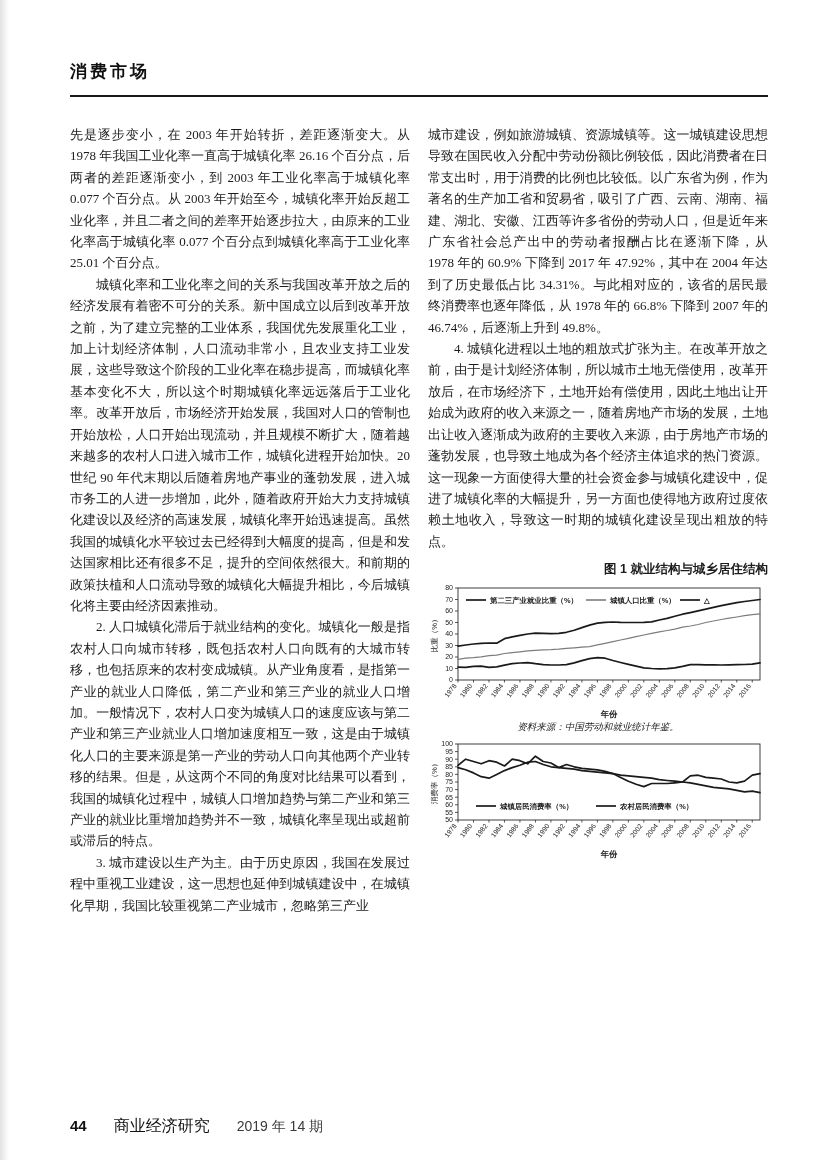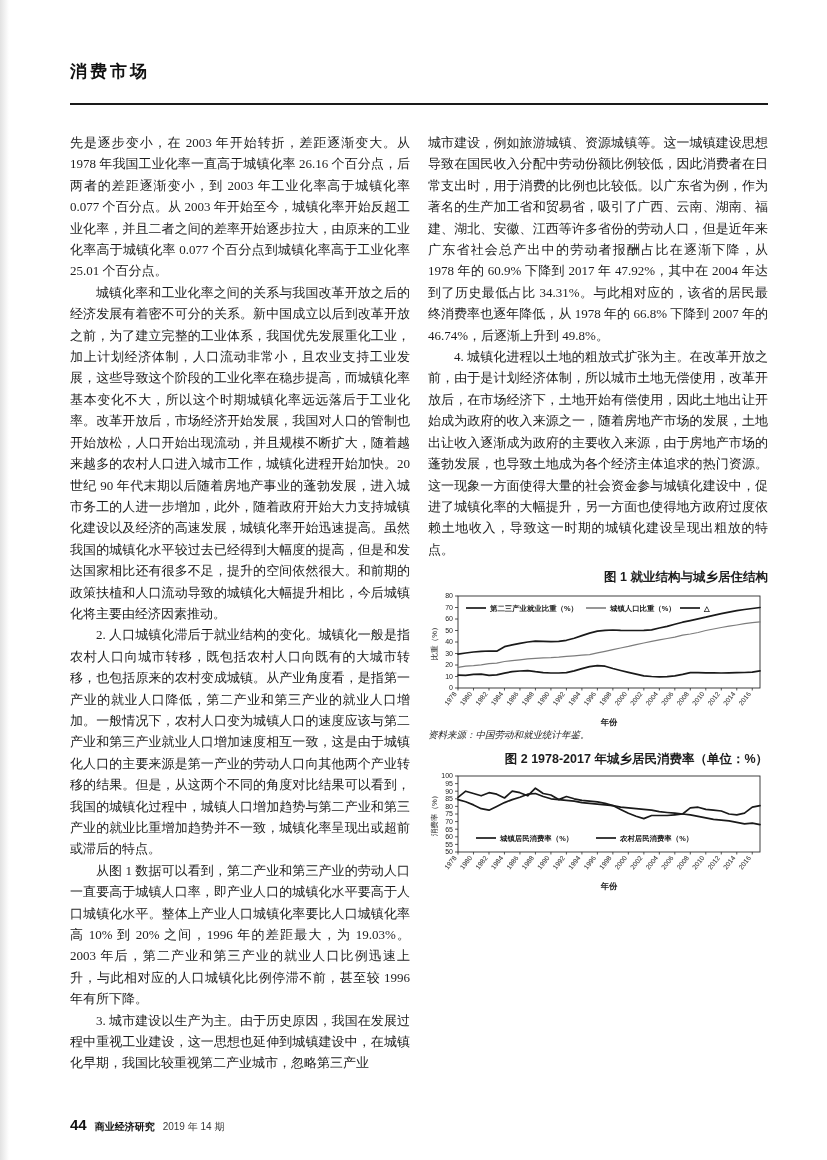--- a/index.html
+++ b/index.html
@@ -5,61 +5,60 @@
   html,body{margin:0;padding:0;}
   body{
     width:827px;height:1160px;background:#ffffff;position:relative;overflow:hidden;
     font-family:"Liberation Serif", serif;color:#1c1c1c;
   }
   .edge-shade{position:absolute;left:0;top:0;width:9px;height:100%;
     background:linear-gradient(90deg,#bfbfbf,#ffffff);opacity:.45;}
   .page{position:absolute;left:70px;top:60px;width:698px;}
   .section-header{
     font-family:"Liberation Sans", sans-serif;font-weight:bold;font-size:17px;
-    letter-spacing:3px;color:#111;padding-bottom:20px;border-bottom:2.5px solid #1a1a1a;
+    letter-spacing:3px;color:#111;padding-bottom:12px;border-bottom:2.5px solid #1a1a1a;
   }
   .columns{display:flex;gap:18px;margin-top:27px;}
   .col{width:340px;font-size:13px;line-height:21.4px;text-align:justify;}
   .col p{margin:0;text-indent:2em;}
   .col p.no-indent{text-indent:0;}
   .figure{margin-top:4px;}
   .fig-title{
     text-align:right;font-family:"Liberation Sans", sans-serif;font-weight:bold;
     font-size:12.5px;margin:9px 0 3px;line-height:16px;text-indent:0;
   }
   .fig-source{
-    font-style:italic;font-size:9.5px;color:#222;
+    text-align:center;font-style:italic;font-size:9.5px;color:#222;
     margin:1px 0 0;line-height:13px;text-indent:0;
   }
   svg{display:block;margin:0 auto;}
   svg text{font-family:"Liberation Sans", sans-serif;fill:#1a1a1a;}
   .footer{
-    position:absolute;left:70px;top:1116px;display:flex;align-items:baseline;gap:8px;
+    position:absolute;left:70px;top:1116px;display:flex;align-items:baseline;gap:27px;
     font-family:"Liberation Sans", sans-serif;
   }
   .footer .pn{font-weight:bold;font-size:15px;color:#111;}
-  .footer .journal{font-weight:bold;font-size:10px;color:#111;}
-  .footer .issue{font-size:10px;color:#3a3a3a;}
+  .footer .journal{font-weight:normal;font-size:16px;color:#111;}
+  .footer .issue{font-size:14px;color:#3a3a3a;}
 </style>
 </head>
 <body>
 
 <div class="edge-shade"></div>
 
 <div class="page">
 
   <div class="section-header">消费市场</div>
 
   <div class="columns">
 
     <div class="col">
       <p class="no-indent">先是逐步变小，在 2003 年开始转折，差距逐渐变大。从 1978 年我国工业化率一直高于城镇化率 26.16 个百分点，后两者的差距逐渐变小，到 2003 年工业化率高于城镇化率 0.077 个百分点。从 2003 年开始至今，城镇化率开始反超工业化率，并且二者之间的差率开始逐步拉大，由原来的工业化率高于城镇化率 0.077 个百分点到城镇化率高于工业化率 25.01 个百分点。</p>
       <p>城镇化率和工业化率之间的关系与我国改革开放之后的经济发展有着密不可分的关系。新中国成立以后到改革开放之前，为了建立完整的工业体系，我国优先发展重化工业，加上计划经济体制，人口流动非常小，且农业支持工业发展，这些导致这个阶段的工业化率在稳步提高，而城镇化率基本变化不大，所以这个时期城镇化率远远落后于工业化率。改革开放后，市场经济开始发展，我国对人口的管制也开始放松，人口开始出现流动，并且规模不断扩大，随着越来越多的农村人口进入城市工作，城镇化进程开始加快。20 世纪 90 年代末期以后随着房地产事业的蓬勃发展，进入城市务工的人进一步增加，此外，随着政府开始大力支持城镇化建设以及经济的高速发展，城镇化率开始迅速提高。虽然我国的城镇化水平较过去已经得到大幅度的提高，但是和发达国家相比还有很多不足，提升的空间依然很大。和前期的政策扶植和人口流动导致的城镇化大幅提升相比，今后城镇化将主要由经济因素推动。</p>
       <p>2. 人口城镇化滞后于就业结构的变化。城镇化一般是指农村人口向城市转移，既包括农村人口向既有的大城市转移，也包括原来的农村变成城镇。从产业角度看，是指第一产业的就业人口降低，第二产业和第三产业的就业人口增加。一般情况下，农村人口变为城镇人口的速度应该与第二产业和第三产业就业人口增加速度相互一致，这是由于城镇化人口的主要来源是第一产业的劳动人口向其他两个产业转移的结果。但是，从这两个不同的角度对比结果可以看到，我国的城镇化过程中，城镇人口增加趋势与第二产业和第三产业的就业比重增加趋势并不一致，城镇化率呈现出或超前或滞后的特点。</p>
-      <p>从图 1 数据可以看到，第二产业和第三产业的劳动人口一直要高于城镇人口率，即产业人口的城镇化水平要高于人口城镇化水平。整体上产业人口城镇化率要比人口城镇化率高 10% 到 20% 之间，1996 年的差距最大，为 19.03%。2003 年后，第二产业和第三产业的就业人口比例迅速上升，与此相对应的人口城镇化比例停滞不前，甚至较 1996 年有所下降。</p>
       <p>3. 城市建设以生产为主。由于历史原因，我国在发展过程中重视工业建设，这一思想也延伸到城镇建设中，在城镇化早期，我国比较重视第二产业城市，忽略第三产业</p>
     </div>
 
     <div class="col">
       <p class="no-indent">城市建设，例如旅游城镇、资源城镇等。这一城镇建设思想导致在国民收入分配中劳动份额比例较低，因此消费者在日常支出时，用于消费的比例也比较低。以广东省为例，作为著名的生产加工省和贸易省，吸引了广西、云南、湖南、福建、湖北、安徽、江西等许多省份的劳动人口，但是近年来广东省社会总产出中的劳动者报酬占比在逐渐下降，从 1978 年的 60.9% 下降到 2017 年 47.92%，其中在 2004 年达到了历史最低占比 34.31%。与此相对应的，该省的居民最终消费率也逐年降低，从 1978 年的 66.8% 下降到 2007 年的 46.74%，后逐渐上升到 49.8%。</p>
       <p>4. 城镇化进程以土地的粗放式扩张为主。在改革开放之前，由于是计划经济体制，所以城市土地无偿使用，改革开放后，在市场经济下，土地开始有偿使用，因此土地出让开始成为政府的收入来源之一，随着房地产市场的发展，土地出让收入逐渐成为政府的主要收入来源，由于房地产市场的蓬勃发展，也导致土地成为各个经济主体追求的热门资源。这一现象一方面使得大量的社会资金参与城镇化建设中，促进了城镇化率的大幅提升，另一方面也使得地方政府过度依赖土地收入，导致这一时期的城镇化建设呈现出粗放的特点。</p>
 
       <div class="figure">
         <div class="fig-title">图 1  就业结构与城乡居住结构</div>
         <svg id="fig1-svg" width="340" height="140" viewBox="0 0 340 140">
@@ -131,21 +130,20 @@
             <text x="182" y="22.6" font-size="7.4" font-weight="bold">城镇人口比重（%）</text>
             <line x1="252" y1="20" x2="272" y2="20" stroke="#1a1a1a" stroke-width="1.7"></line>
             <text x="276" y="22.6" font-size="7.4" font-weight="bold">△</text>
             <text transform="translate(9,54) rotate(-90)" text-anchor="middle" font-size="7.6">比重（%）</text>
             <text x="181" y="137" text-anchor="middle" font-size="8.4" font-weight="bold">年份</text>
           </svg>
         <div class="fig-source">资料来源：中国劳动和就业统计年鉴。</div>
       </div>
 
       <div class="figure">
-        <div class="fig-title">图 2  1978-2017 年城乡居民消费率（单位：%）</div>
         <svg id="fig2-svg" width="340" height="122" viewBox="0 0 340 122">
             <rect x="30" y="6" width="302" height="76" fill="none" stroke="#2a2a2a" stroke-width="0.9"></rect>
             <line x1="27" y1="82" x2="30" y2="82" stroke="#2a2a2a" stroke-width="0.8"></line>
             <text x="25" y="84.4" text-anchor="end" font-size="7">50</text>
             <line x1="27" y1="74.4" x2="30" y2="74.4" stroke="#2a2a2a" stroke-width="0.8"></line>
             <text x="25" y="76.80000000000001" text-anchor="end" font-size="7">55</text>
             <line x1="27" y1="66.8" x2="30" y2="66.8" stroke="#2a2a2a" stroke-width="0.8"></line>
             <text x="25" y="69.2" text-anchor="end" font-size="7">60</text>
             <line x1="27" y1="59.2" x2="30" y2="59.2" stroke="#2a2a2a" stroke-width="0.8"></line>
             <text x="25" y="61.6" text-anchor="end" font-size="7">65</text>

